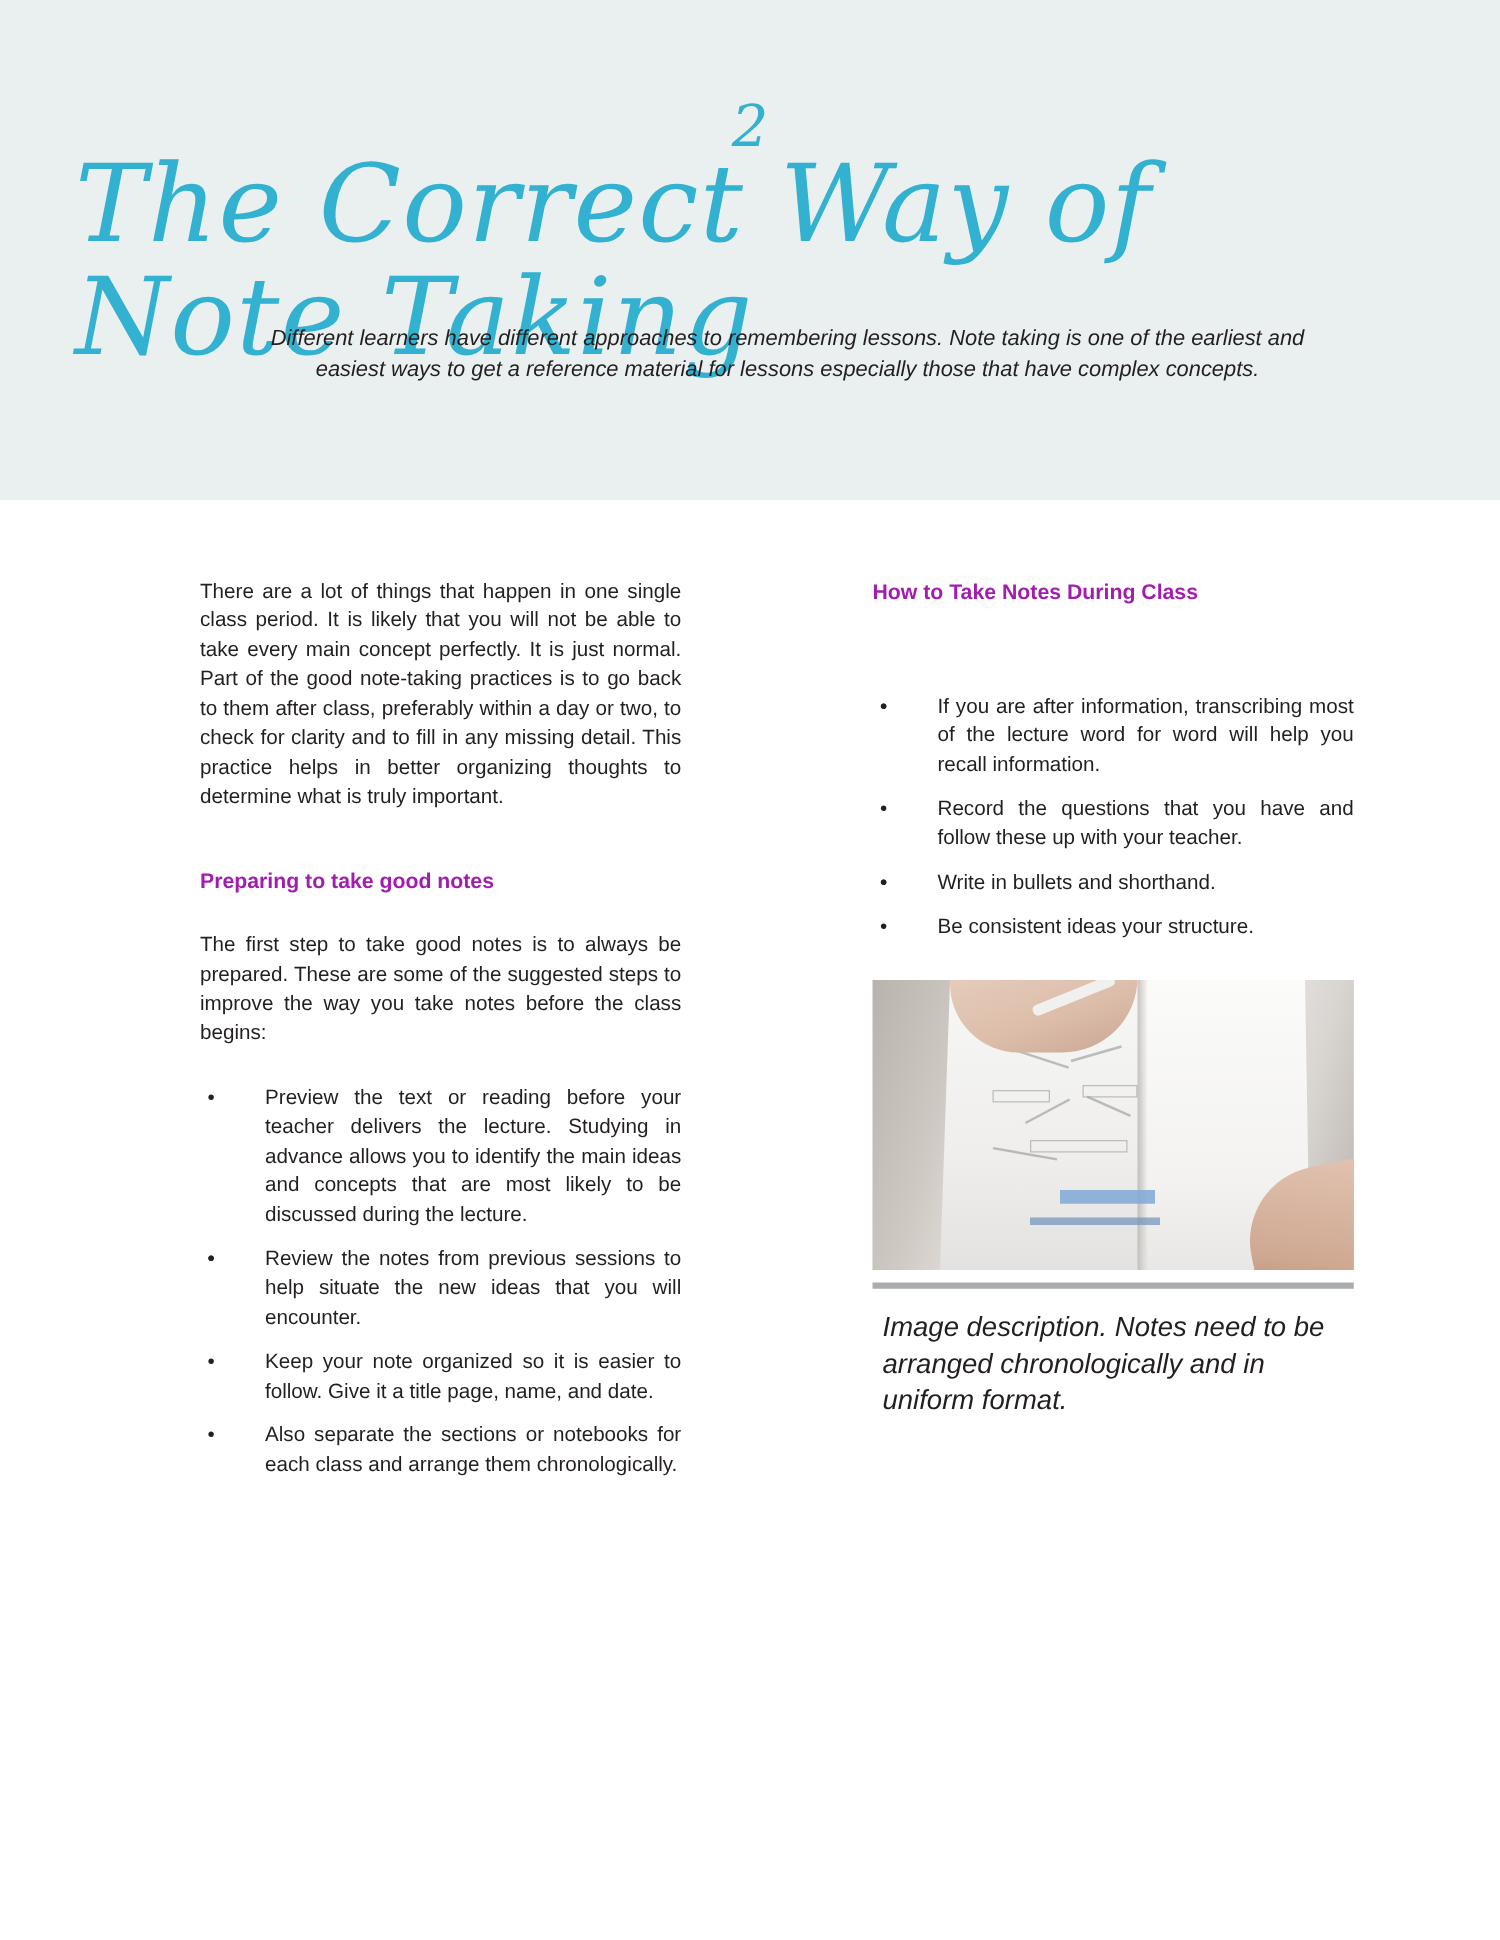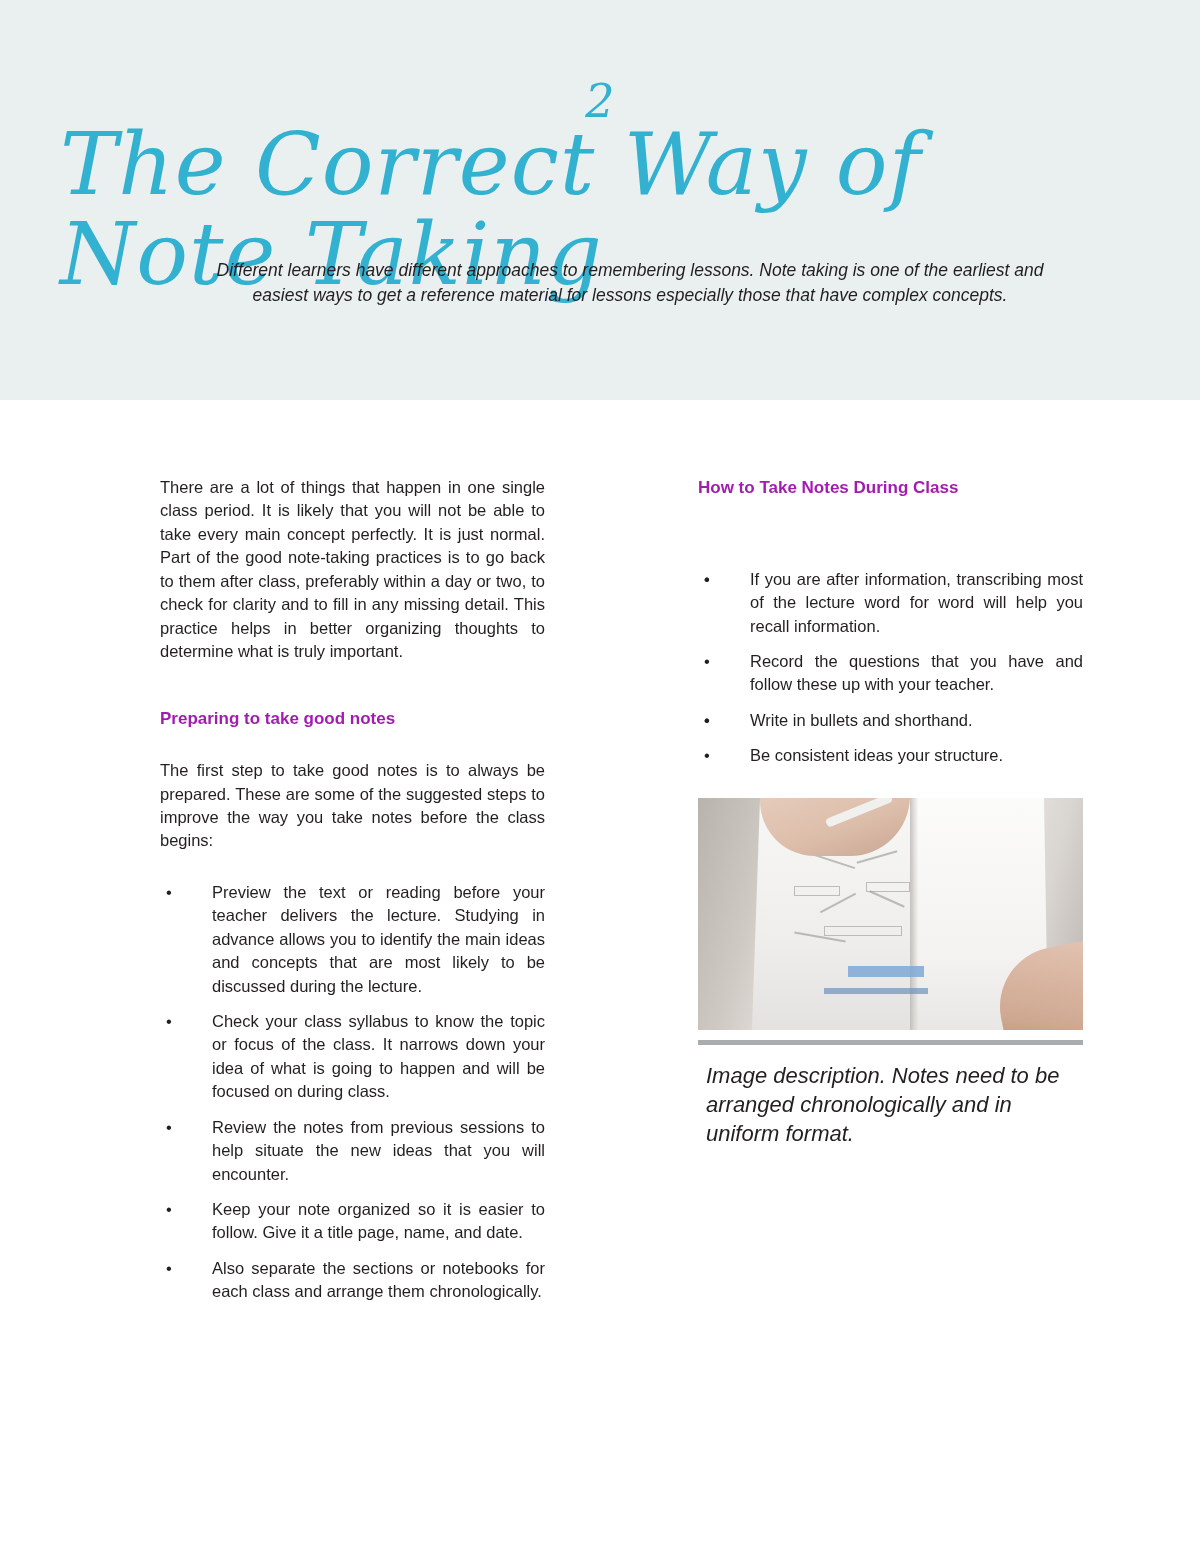--- a/index.html
+++ b/index.html
@@ -69,21 +69,21 @@
   
   .columns {
     position: absolute;
     left: 0;
     top: 462px;
     width: 1200px;
   }
 
   .col {
     position: absolute;
-    top: 14px;
+    top: 0;
   }
   .col-left {
     left: 160px;
     width: 385px;
   }
   .col-right {
     left: 698px;
     width: 385px;
   }
 
@@ -261,21 +261,21 @@
 
   <div class="col col-left">
     <p class="body-text">There are a lot of things that happen in one single class period. It is likely that you will not be able to take every main concept perfectly. It is just normal. Part of the good note-taking practices is to go back to them after class, preferably within a day or two, to check for clarity and to fill in any missing detail. This practice helps in better organizing thoughts to determine what is truly important.</p>
     <div class="gap-lg"></div>
     <h2 class="section-heading">Preparing to take good notes</h2>
     <div class="gap-md"></div>
     <p class="body-text">The first step to take good notes is to always be prepared. These are some of the suggested steps to improve the way you take notes before the class begins:</p>
     <div class="gap-md"></div>
     <ul class="bullets">
       <li><span class="bullet-dot">•</span><span>Preview the text or reading before your teacher delivers the lecture. Studying in advance allows you to identify the main ideas and concepts that are most likely to be discussed during the lecture.</span></li>
-      <li><span class="bullet-dot">•</span><span>Check your class syllabus to know the topic or focus of the class. It narrows down your idea of what is going to happen and will be focused on during class.</span></li>
+      <li><span class="bullet-dot">•</span></li>
       <li><span class="bullet-dot">•</span><span>Review the notes from previous sessions to help situate the new ideas that you will encounter.</span></li>
       <li><span class="bullet-dot">•</span><span>Keep your note organized so it is easier to follow. Give it a title page, name, and date.</span></li>
       <li><span class="bullet-dot">•</span><span>Also separate the sections or notebooks for each class and arrange them chronologically.</span></li>
     </ul>
   </div>
 
   <div class="col col-right">
     <h2 class="section-heading">How to Take Notes During Class</h2>
     <div class="gap-md"></div>
     <div class="gap-md"></div>

